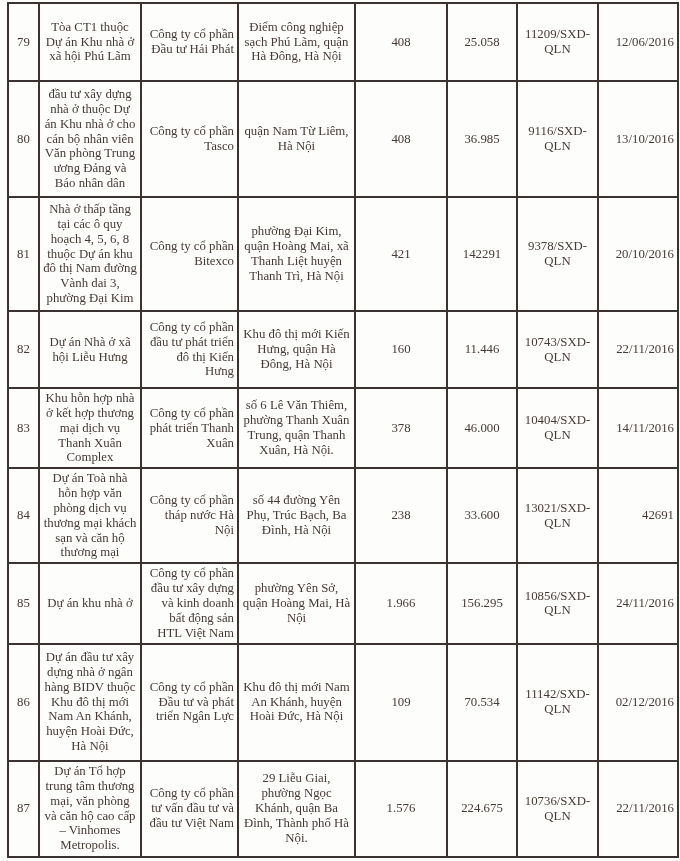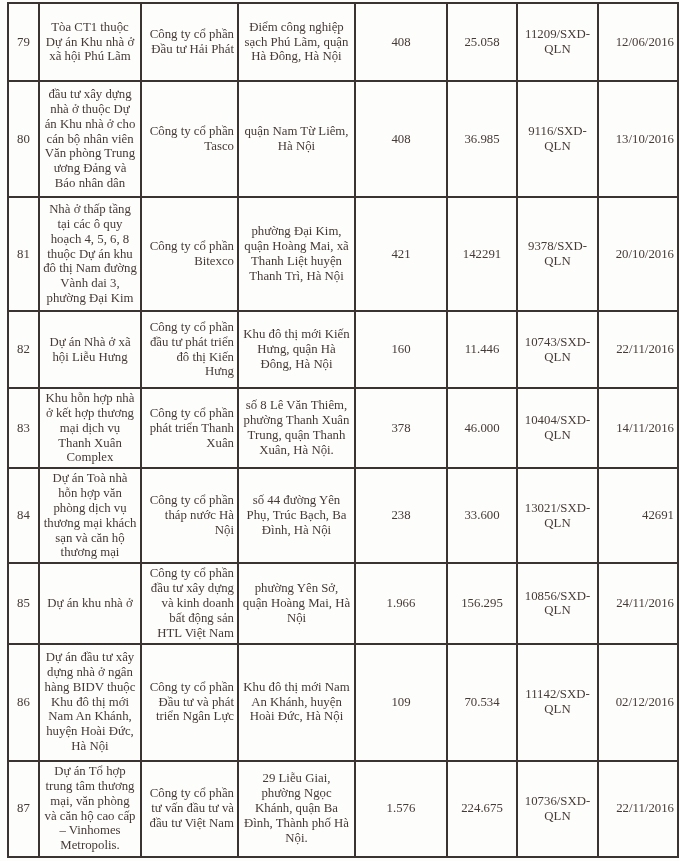--- a/index.html
+++ b/index.html
@@ -119,21 +119,21 @@
     <td class="c-num1">160</td>
     <td class="c-num2">11.446</td>
     <td class="c-doc">10743/SXD-QLN</td>
     <td class="c-date">22/11/2016</td>
   </tr>
 
   <tr>
     <td class="c-stt">83</td>
     <td class="c-project">Khu hỗn hợp nhà ở kết hợp thương mại dịch vụ Thanh Xuân Complex</td>
     <td class="c-company">Công ty cổ phần phát triển Thanh Xuân</td>
-    <td class="c-location">số 8 Lê Văn Thiêm, phường Thanh Xuân Trung, quận Thanh Xuân, Hà Nội.</td>
+    <td class="c-location">số 6 Lê Văn Thiêm, phường Thanh Xuân Trung, quận Thanh Xuân, Hà Nội.</td>
     <td class="c-num1">378</td>
     <td class="c-num2">46.000</td>
     <td class="c-doc">10404/SXD-QLN</td>
     <td class="c-date">14/11/2016</td>
   </tr>
 
   <tr>
     <td class="c-stt">84</td>
     <td class="c-project">Dự án Toà nhà hỗn hợp văn phòng dịch vụ thương mại khách sạn và căn hộ thương mại</td>
     <td class="c-company">Công ty cổ phần tháp nước Hà Nội</td>

